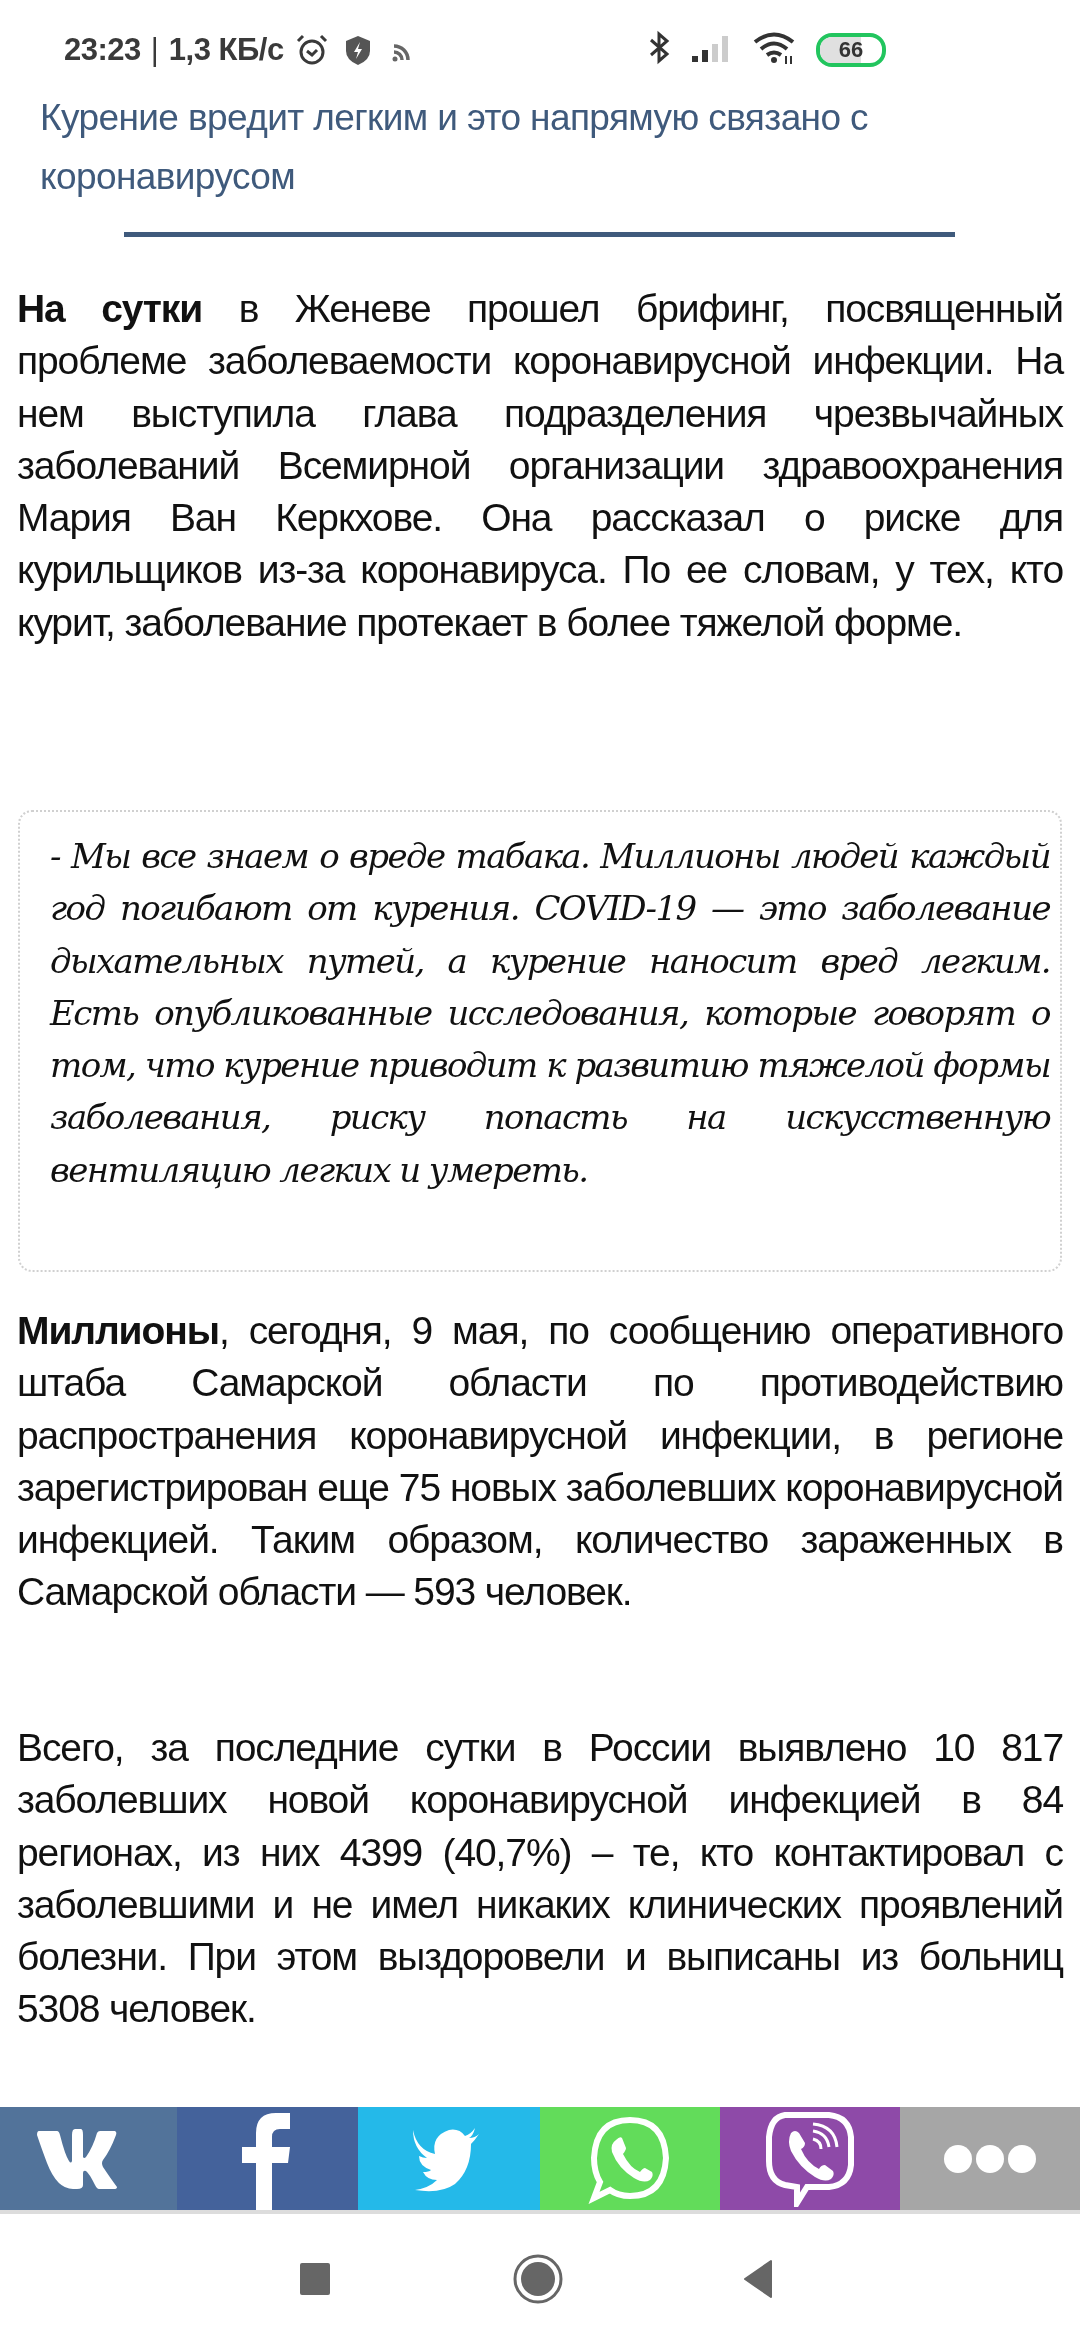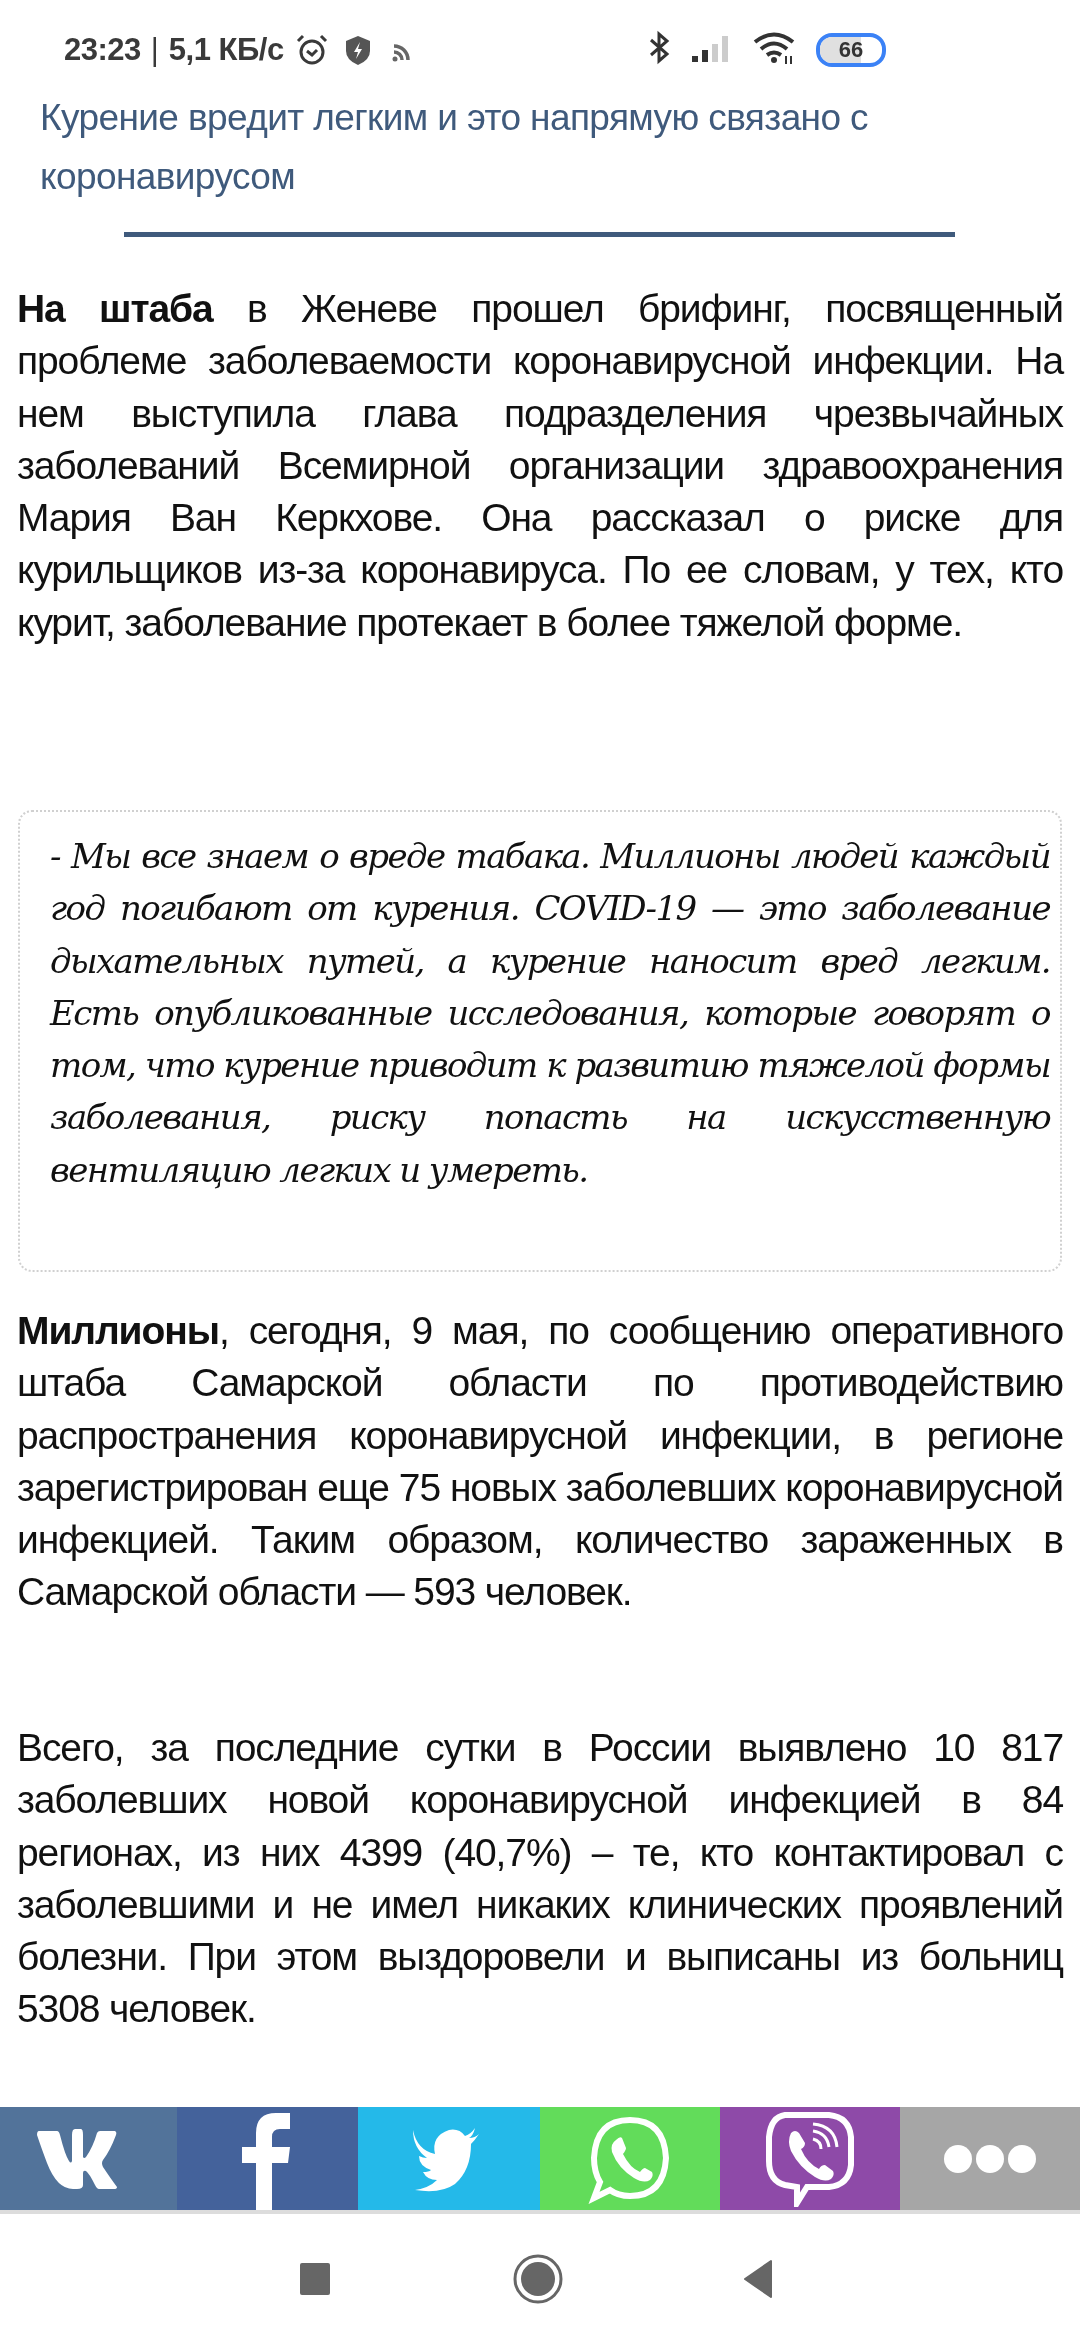--- a/index.html
+++ b/index.html
@@ -9,21 +9,21 @@
     font-family:"Liberation Sans", sans-serif;
   }
   
   .status-bar { position:absolute; left:0; top:0; width:948px; height:80px; }
   .sb-left { position:absolute; left:64px; top:28px; height:44px; display:flex; align-items:center; gap:10px; }
   .sb-time { font-size:31px; font-weight:bold; color:#3a3a3a; letter-spacing:-0.5px; }
   .sb-sep { font-size:31px; color:#3a3a3a; }
   .sb-speed { font-size:31px; font-weight:bold; color:#3a3a3a; letter-spacing:-0.5px; }
   .sb-icon { display:inline-block; width:36px; height:36px; }
   .sb-right { position:absolute; right:62px; top:30px; height:40px; display:flex; align-items:center; gap:18px; }
-  .battery { width:62px; height:26px; border:4px solid #3b82f6; border-radius:16px; position:relative; box-sizing:content-box; overflow:hidden; }
+  .battery { width:62px; height:26px; border:4px solid #22c55e; border-radius:16px; position:relative; box-sizing:content-box; overflow:hidden; }
   .battery-fill { position:absolute; left:0; top:0; bottom:0; width:66%; background:#e0e0e0; }
   .battery-text { position:absolute; left:0; right:0; top:0; bottom:0; display:flex; align-items:center; justify-content:center; font-size:22px; font-weight:bold; color:#333; }
 
   
   .article-title {
     position:absolute; left:40px; width:1000px; top:88px;
     color:#3f5a7c; font-size:37px; line-height:59px;
     letter-spacing:-0.6px;
   }
   .title-divider { position:absolute; left:124px; width:831px; top:232px; height:5px; background:#3f5a7c; }
@@ -58,21 +58,21 @@
   .nav-bar { position:absolute; left:0; top:2214px; width:1080px; height:126px; background:#ffffff; }
   .nav-btn { position:absolute; top:35px; width:60px; height:60px; display:flex; align-items:center; justify-content:center; }
 </style>
 </head>
 <body>
 
 <div class="status-bar">
   <div class="sb-left">
     <span class="sb-time">23:23</span>
     <span class="sb-sep">|</span>
-    <span class="sb-speed">5,1 КБ/с</span>
+    <span class="sb-speed">1,3 КБ/с</span>
     <span class="sb-icon">
       <svg width="36" height="36" viewBox="0 0 36 36">
           <circle cx="18" cy="20" r="11" fill="none" stroke="#3a3a3a" stroke-width="3"></circle>
           <path d="M13 19 L18 23 L23 18" fill="none" stroke="#3a3a3a" stroke-width="3"></path>
           <path d="M4 9 L9 4 M32 9 L27 4" stroke="#3a3a3a" stroke-width="3"></path>
         </svg>
     </span>
     <span class="sb-icon">
       <svg width="36" height="36" viewBox="0 0 36 36">
           <path d="M18 4 L30 9 L30 19 Q30 28 18 33 Q6 28 6 19 L6 9 Z" fill="#555"></path>
@@ -113,21 +113,21 @@
     <div class="battery">
       <div class="battery-fill"></div>
       <div class="battery-text">66</div>
     </div>
   </div>
 </div>
 
 <div class="article-title">Курение вредит легким и это напрямую связано с коронавирусом</div>
 <div class="title-divider"></div>
 
-<div class="para p1"><b>На штаба</b><span> в Женеве прошел брифинг, посвященный проблеме заболеваемости коронавирусной инфекции. На нем выступила глава подразделения чрезвычайных заболеваний Всемирной организации здравоохранения Мария Ван Керкхове. Она рассказал о риске для курильщиков из-за коронавируса. По ее словам, у тех, кто курит, заболевание протекает в более тяжелой форме.</span></div>
+<div class="para p1"><b>На сутки</b><span> в Женеве прошел брифинг, посвященный проблеме заболеваемости коронавирусной инфекции. На нем выступила глава подразделения чрезвычайных заболеваний Всемирной организации здравоохранения Мария Ван Керкхове. Она рассказал о риске для курильщиков из-за коронавируса. По ее словам, у тех, кто курит, заболевание протекает в более тяжелой форме.</span></div>
 
 <div class="quote-box"></div>
 <div class="quote-text">- Мы все знаем о вреде табака. Миллионы людей каждый год погибают от курения. COVID-19 — это заболевание дыхательных путей, а курение наносит вред легким. Есть опубликованные исследования, которые говорят о том, что курение приводит к развитию тяжелой формы заболевания, риску попасть на искусственную вентиляцию легких и умереть.</div>
 
 <div class="para p2"><b>Миллионы</b><span>, сегодня, 9 мая, по сообщению оперативного штаба Самарской области по противодействию распространения коронавирусной инфекции, в регионе зарегистрирован еще 75 новых заболевших коронавирусной инфекцией.  Таким образом, количество зараженных в Самарской области — 593 человек.</span></div>
 
 <div class="para p3">Всего, за  последние сутки в России выявлено 10 817 заболевших новой коронавирусной инфекцией в 84 регионах, из них 4399 (40,7%) – те, кто контактировал с заболевшими и не имел никаких  клинических проявлений болезни. При этом  выздоровели  и выписаны из больниц 5308 человек.</div>
 
 <div class="share-bar">
   <div class="share-btn" style="width:177px;background:#52739a;">

